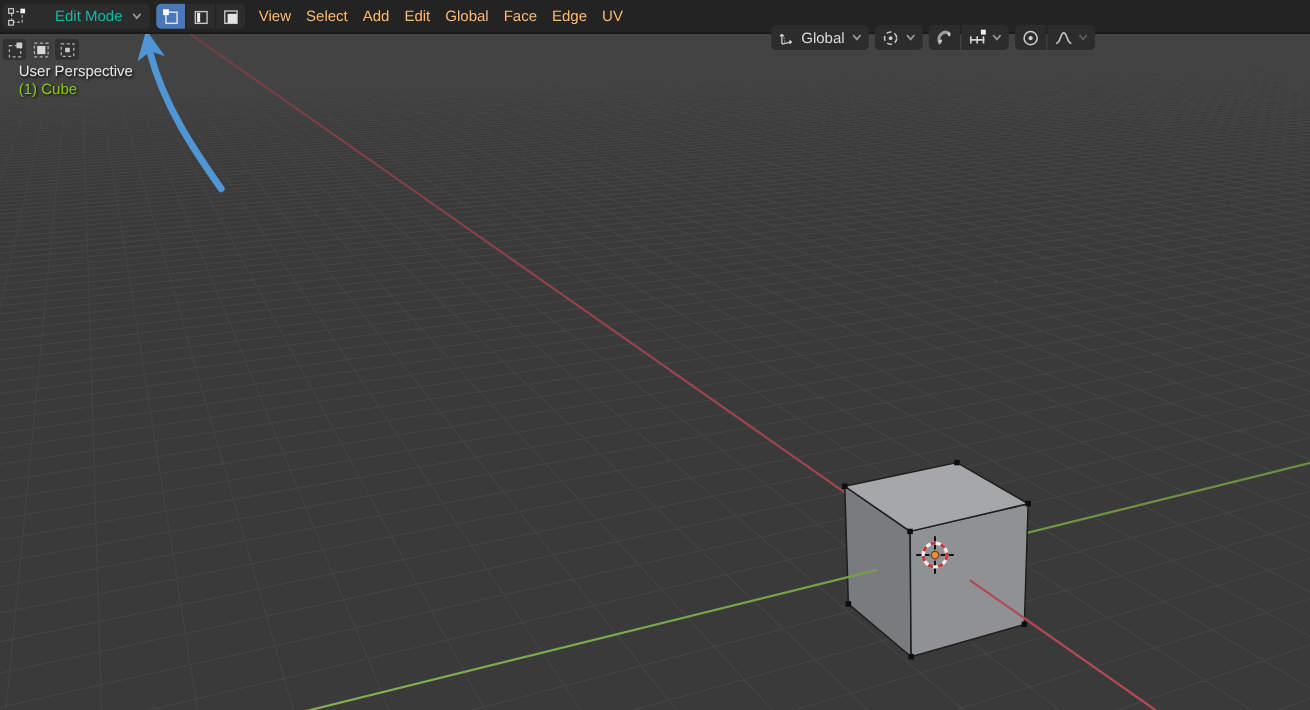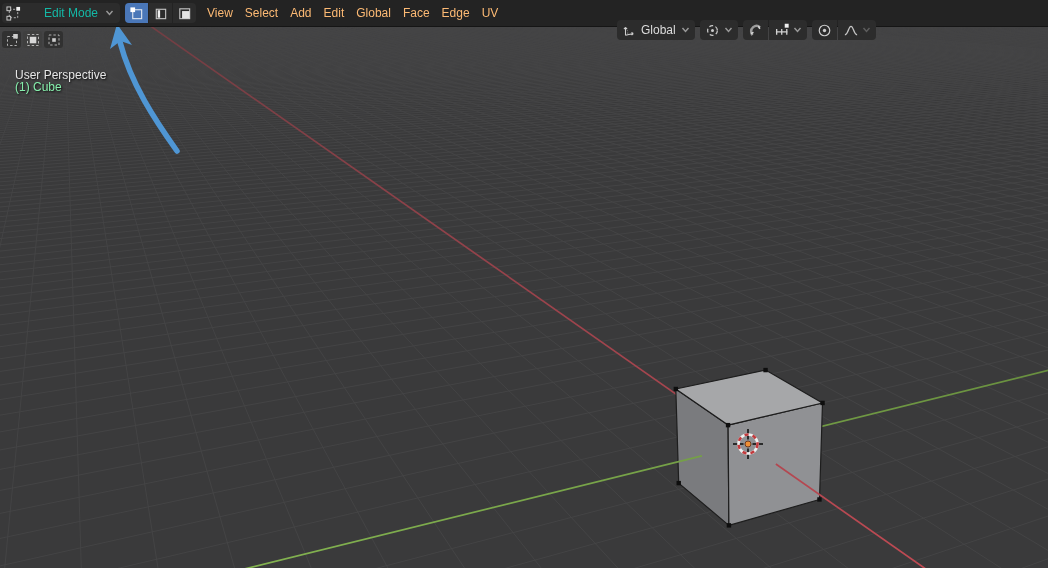--- a/index.html
+++ b/index.html
@@ -34,22 +34,22 @@
   .chev{display:block;}
   .dim{opacity:.45;}
   
   #mini-toolbar{position:absolute;left:2px;top:31px;display:flex;gap:2px;z-index:5;}
   .minibtn{width:19px;height:17px;border-radius:3px;background:#313131;display:flex;
            align-items:center;justify-content:center;}
   .minibtn.lit{background:#3f3f3f;}
   
   .ovtext{position:absolute;left:15px;color:#e6e6e6;font-size:12px;z-index:5;
           text-shadow:1px 1px 2px rgba(0,0,0,.85);}
-  #ov-view{top:68px;text-align:center;}
-  #ov-obj{top:80px;color:#86efac;}
+  #ov-view{top:50px;text-align:center;}
+  #ov-obj{top:64px;color:#84cc16;}
 </style>
 </head>
 <body>
 
 <div id="app">
 
   <svg id="scene" xmlns="http://www.w3.org/2000/svg">
     <defs>
       <linearGradient id="gx" gradientUnits="userSpaceOnUse" x1="116" y1="2" x2="924" y2="568">
         <stop offset="0" stop-color="#6e3d42"></stop>

